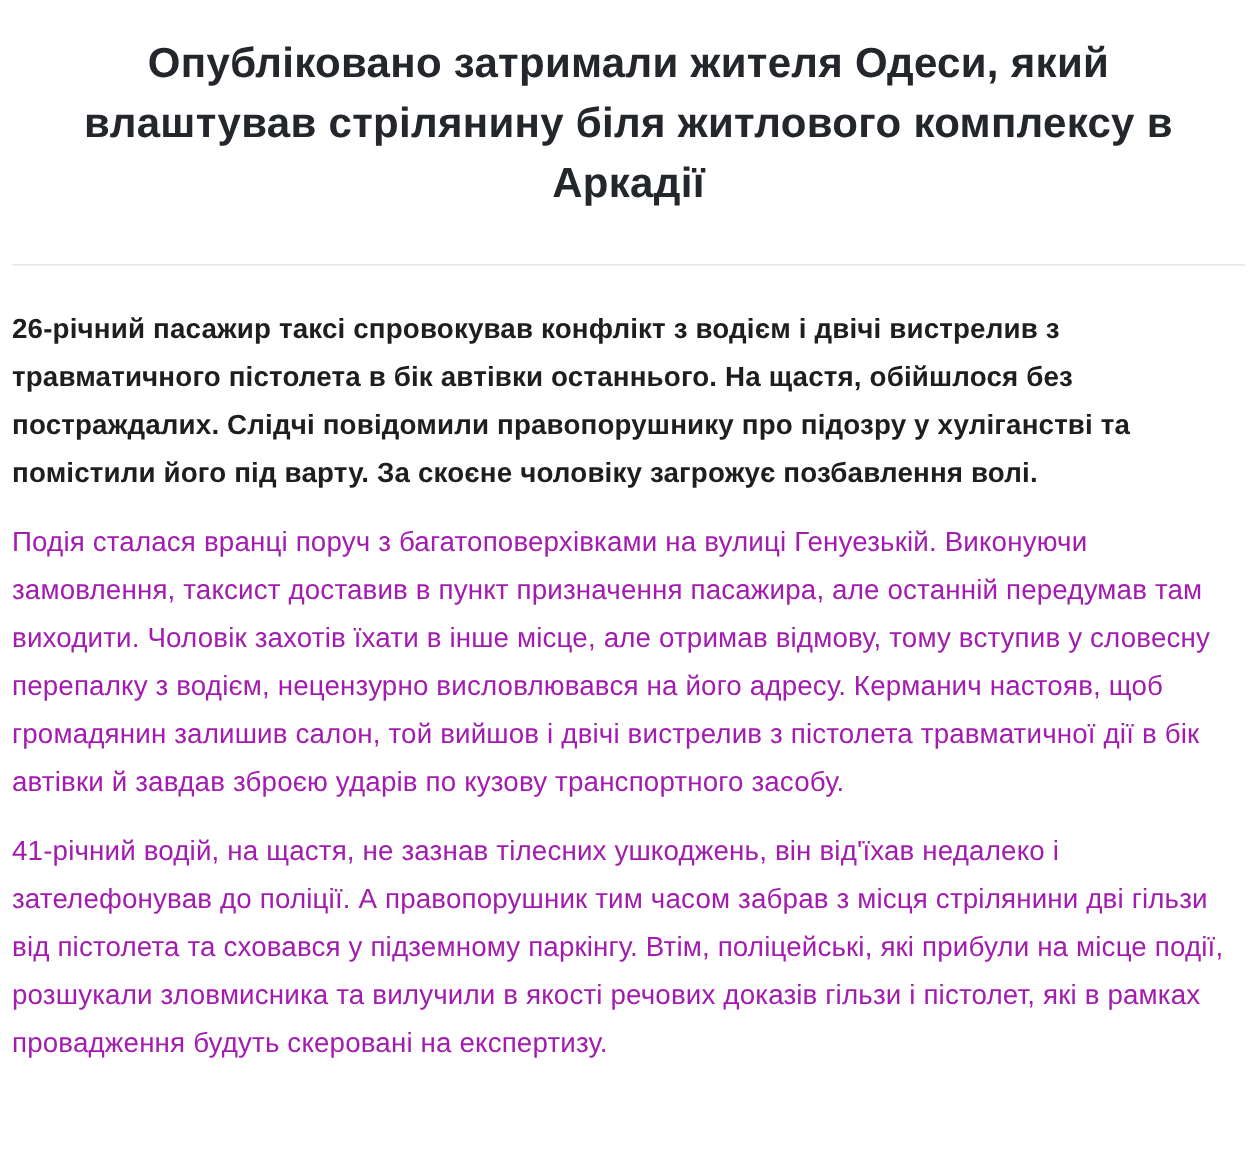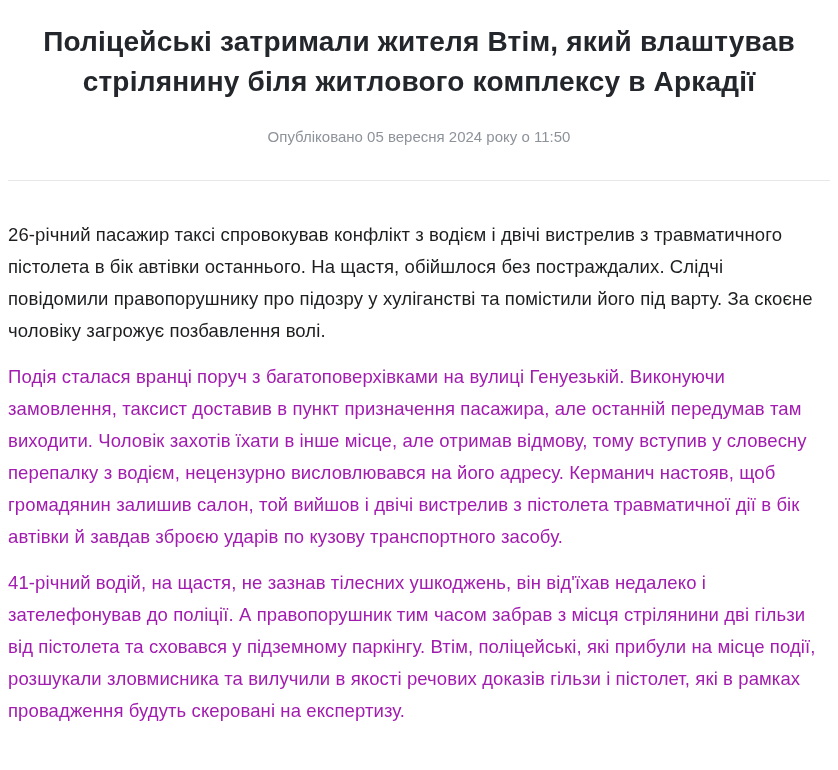--- a/index.html
+++ b/index.html
@@ -46,33 +46,32 @@
   }
   .article-body p {
     margin: 14px 0 0 0;
     font-size: 18.5px;
     line-height: 32px;
     color: #a21caf;
     font-weight: 400;
     letter-spacing: 0.1px;
   }
   .article-body p.lead {
-    margin-top: 38px;
-    font-weight: 400;
+    margin-top: 26px;
+    font-weight: 700;
     color: #1d1e20;
   }
 </style>
 </head>
 <body>
 
 <article class="article">
 
-  <h1 class="article-title">Поліцейські затримали жителя Втім, який влаштував стрілянину біля житлового комплексу в Аркадії</h1>
+  <h1 class="article-title">Опубліковано затримали жителя Одеси, який влаштував стрілянину біля житлового комплексу в Аркадії</h1>
 
-  <div class="publish-date">Опубліковано 05 вересня 2024 року о 11:50</div>
 
   <hr class="divider">
 
   <section class="article-body">
 
     <p class="lead">26-річний пасажир таксі спровокував конфлікт з водієм і двічі вистрелив з травматичного пістолета в бік автівки останнього. На щастя, обійшлося без постраждалих. Слідчі повідомили правопорушнику про підозру у хуліганстві та помістили його під варту. За скоєне чоловіку загрожує позбавлення волі.</p>
 
     <p>Подія сталася вранці поруч з багатоповерхівками на вулиці Генуезькій. Виконуючи замовлення, таксист доставив в пункт призначення пасажира, але останній передумав там виходити. Чоловік захотів їхати в інше місце, але отримав відмову, тому вступив у словесну перепалку з водієм, нецензурно висловлювався на його адресу. Керманич настояв, щоб громадянин залишив салон, той вийшов і двічі вистрелив з пістолета травматичної дії в бік автівки й завдав зброєю ударів по кузову транспортного засобу.</p>
 
     <p>41-річний водій, на щастя, не зазнав тілесних ушкоджень, він від'їхав недалеко і зателефонував до поліції. А правопорушник тим часом забрав з місця стрілянини дві гільзи від пістолета та сховався у підземному паркінгу. Втім, поліцейські, які прибули на місце події, розшукали зловмисника та вилучили в якості речових доказів гільзи і пістолет, які в рамках провадження будуть скеровані на експертизу.</p>

